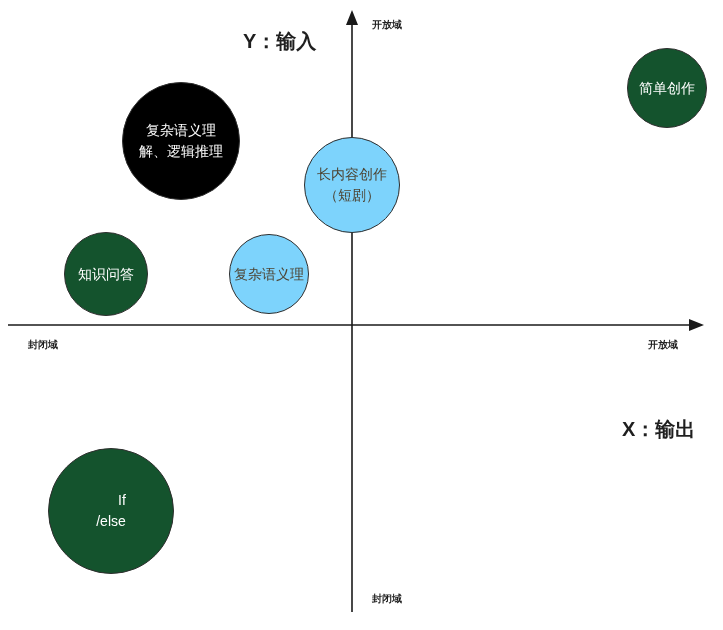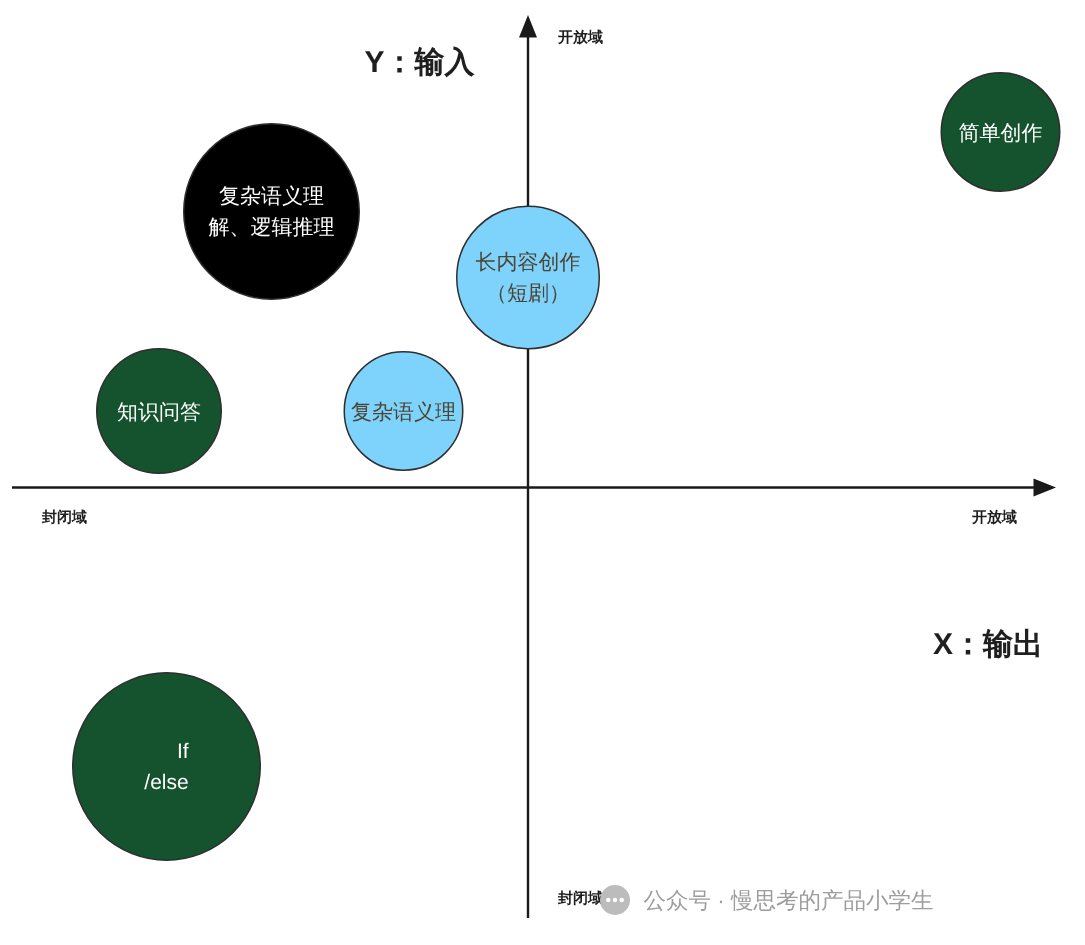--- a/index.html
+++ b/index.html
@@ -99,25 +99,14 @@
   <div class="bubble red b-complex">复杂语义理
 解、逻辑推理</div>
   <div class="bubble purple b-simple">简单创作</div>
   <div class="bubble cream b-longform">长内容创作
 （短剧）</div>
   <div class="bubble purple b-knowledge">知识问答</div>
   <div class="bubble cream b-info">复杂语义理</div>
   <div class="bubble purple b-ifelse">If
 /else</div>
 
-  <div class="watermark">
-    <span class="wm-icon">
-      <svg width="24" height="24" viewBox="0 0 24 24">
-        <circle cx="12" cy="12" r="10" fill="#bcbcbc"></circle>
-        <circle cx="7.5" cy="12" r="1.5" fill="#ffffff"></circle>
-        <circle cx="12" cy="12" r="1.5" fill="#ffffff"></circle>
-        <circle cx="16.5" cy="12" r="1.5" fill="#ffffff"></circle>
-      </svg>
-    </span>
-    <span>公众号 · 慢思考的产品小学生</span>
-  </div>
 
 </div>
 
 </body></html>

